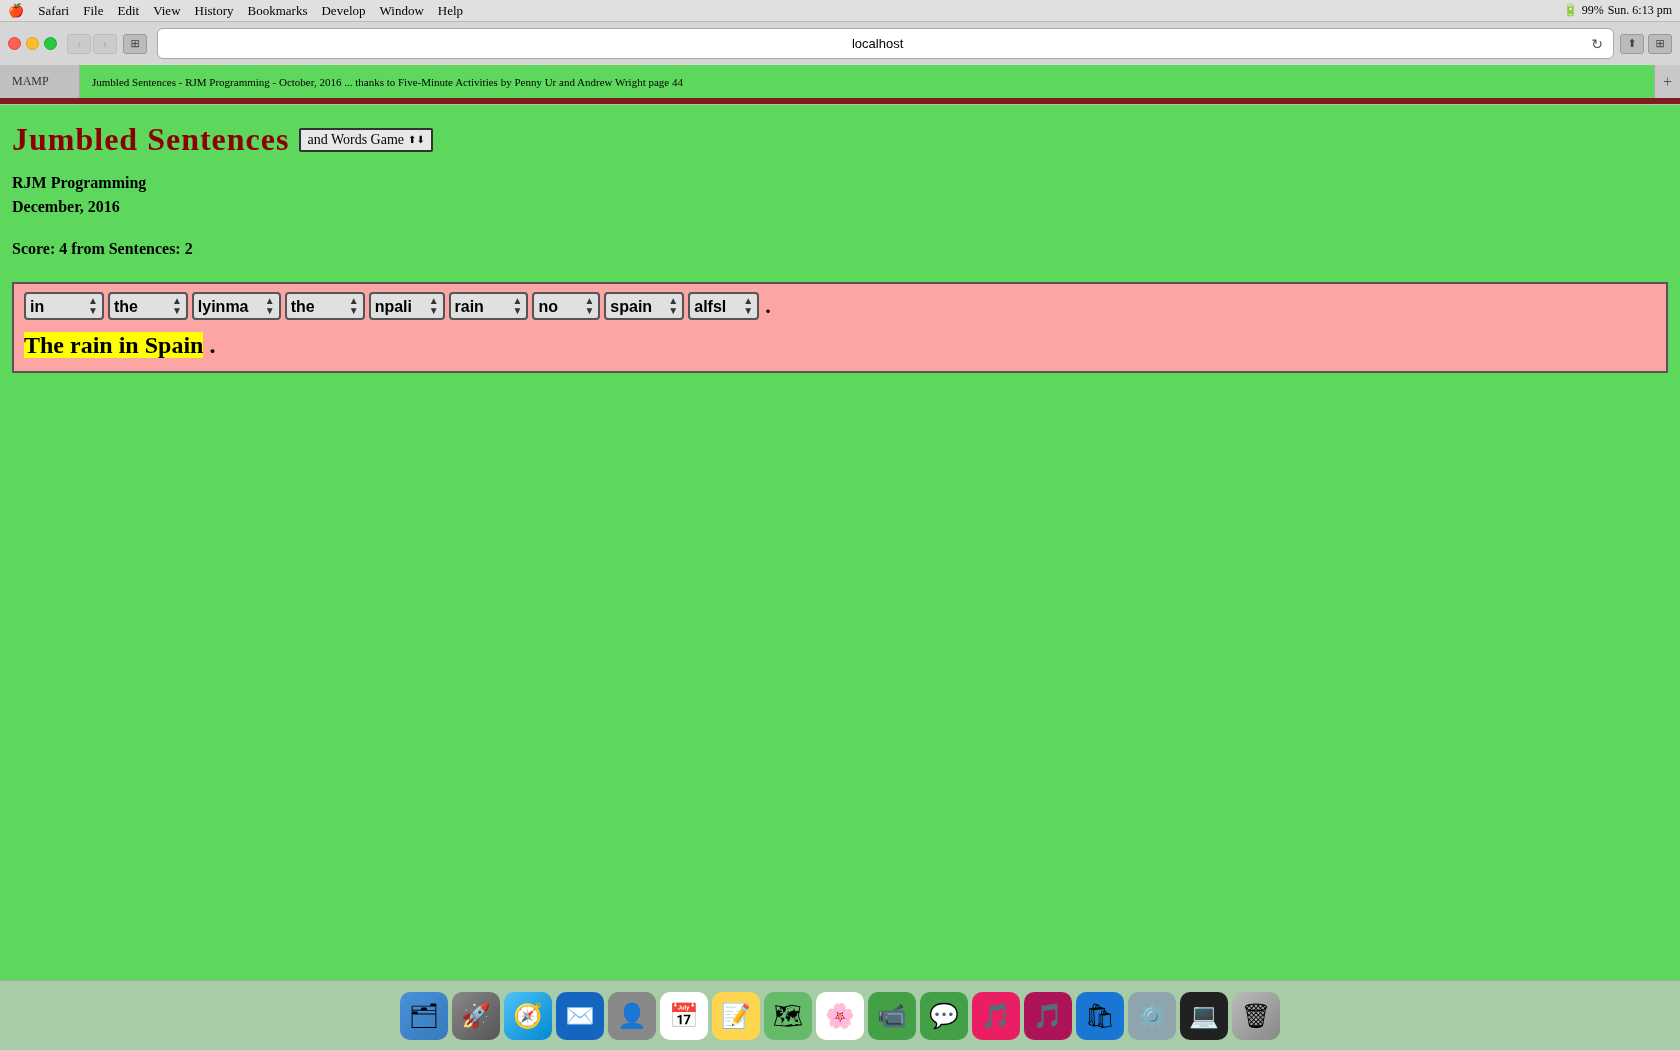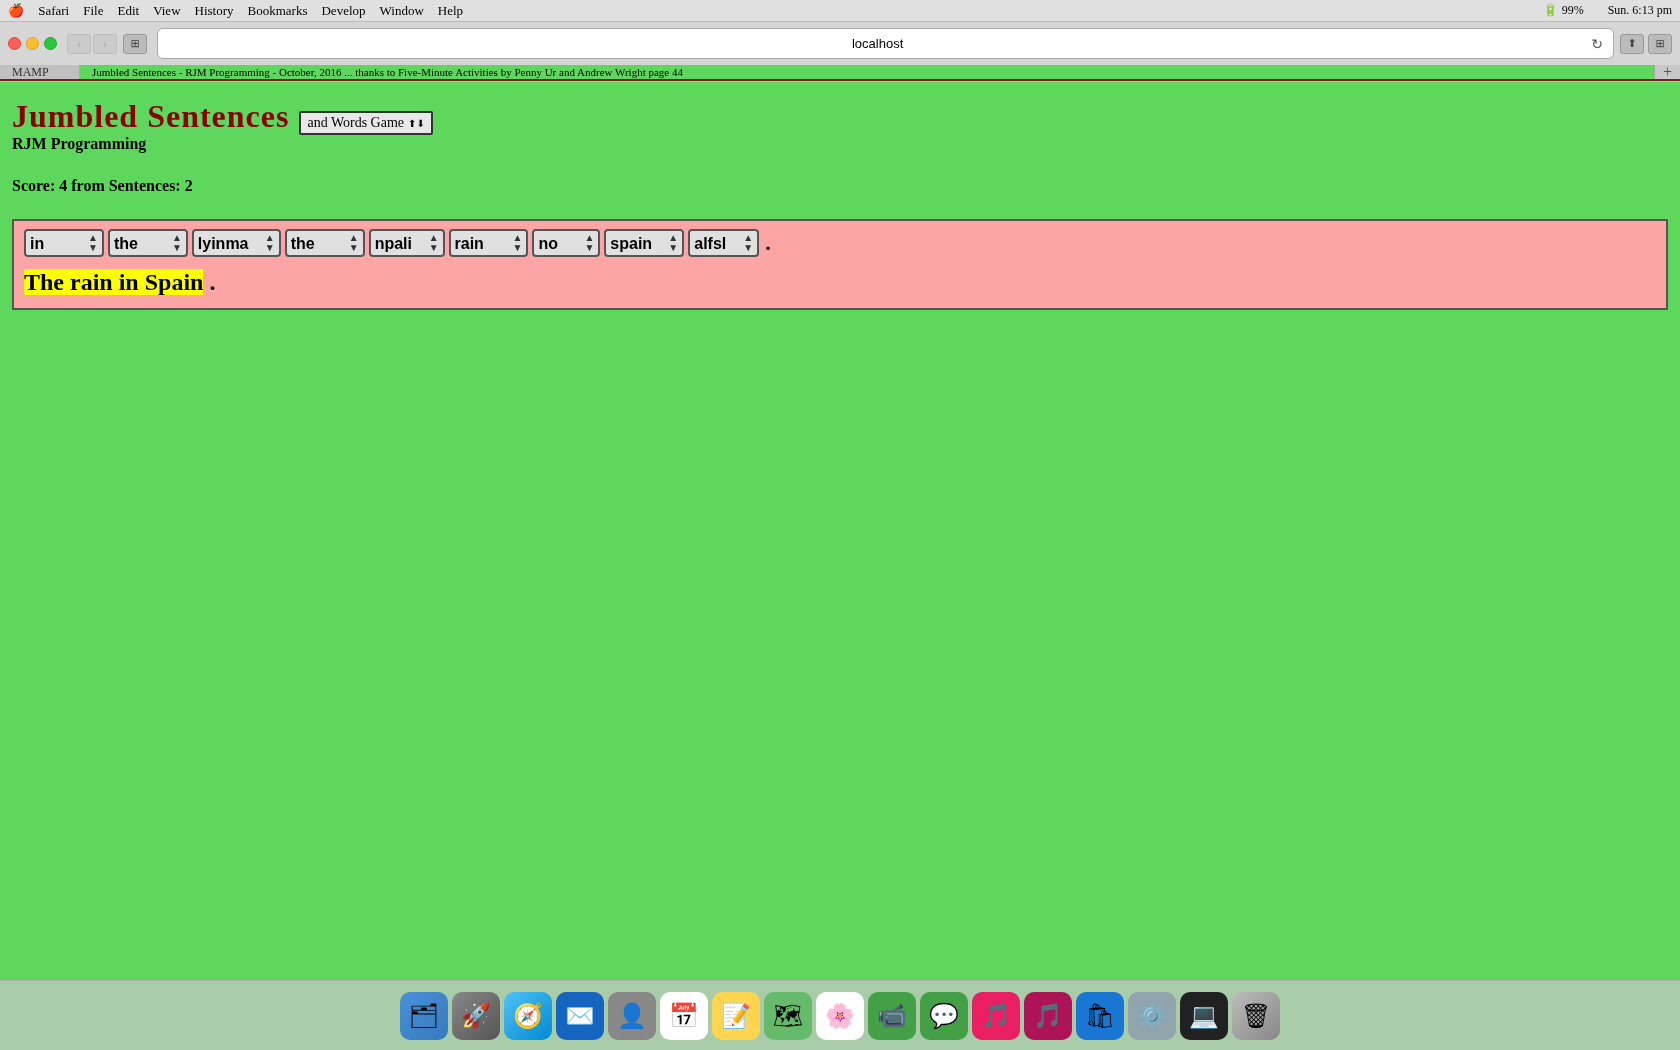--- a/index.html
+++ b/index.html
@@ -114,22 +114,22 @@
       font-size: 11px;
       cursor: pointer;
       color: #444;
     }
 
     .tabs-bar {
       background: #c8c8c8;
       display: flex;
       align-items: stretch;
       padding: 0;
-      border-bottom: 2px solid #7f1d1d;
-      height: 16px;
+      border-bottom: 6px solid #7f1d1d;
+      height: 39px;
     }
 
     .tab {
       display: flex;
       align-items: center;
       padding: 0 12px;
       font-size: 12px;
       color: #333;
       border-right: 1px solid #aaa;
       background: #c0c0c0;
@@ -167,35 +167,35 @@
       border-bottom: 1px solid #bbb;
       justify-content: space-between;
     }
     .mac-top-bar .left-menus {
       display: flex;
       gap: 14px;
       align-items: center;
     }
     .mac-top-bar .right-icons {
       display: flex;
-      gap: 24px;
+      gap: 4px;
       align-items: center;
       font-size: 12px;
     }
 
     
     .page-content {
       padding: 16px 12px;
     }
 
     .page-title {
       display: flex;
-      align-items: flex-end;
+      align-items: center;
       gap: 10px;
-      margin-bottom: 0;
+      margin-bottom: 16px;
     }
 
     .jumbled-title {
       font-size: 32px;
       font-weight: bold;
       color: #8B0000;
       font-family: Georgia, serif;
       letter-spacing: 1px;
     }
 
@@ -372,20 +372,21 @@
   <div class="page-title">
     <span class="jumbled-title">Jumbled Sentences</span>
     <div class="game-selector">
       <span>and Words Game</span>
       <span class="selector-arrow">⬆⬇</span>
     </div>
   </div>
 
   <div class="info-section">
     <p>RJM Programming</p>
+    <p>December, 2016</p>
     <br>
     <p class="score-line">Score: 4 from Sentences: 2</p>
   </div>
 
   <div class="sentence-container">
 
     <div class="dropdowns-row">
 
       <div class="word-select-wrapper">
         <select>

